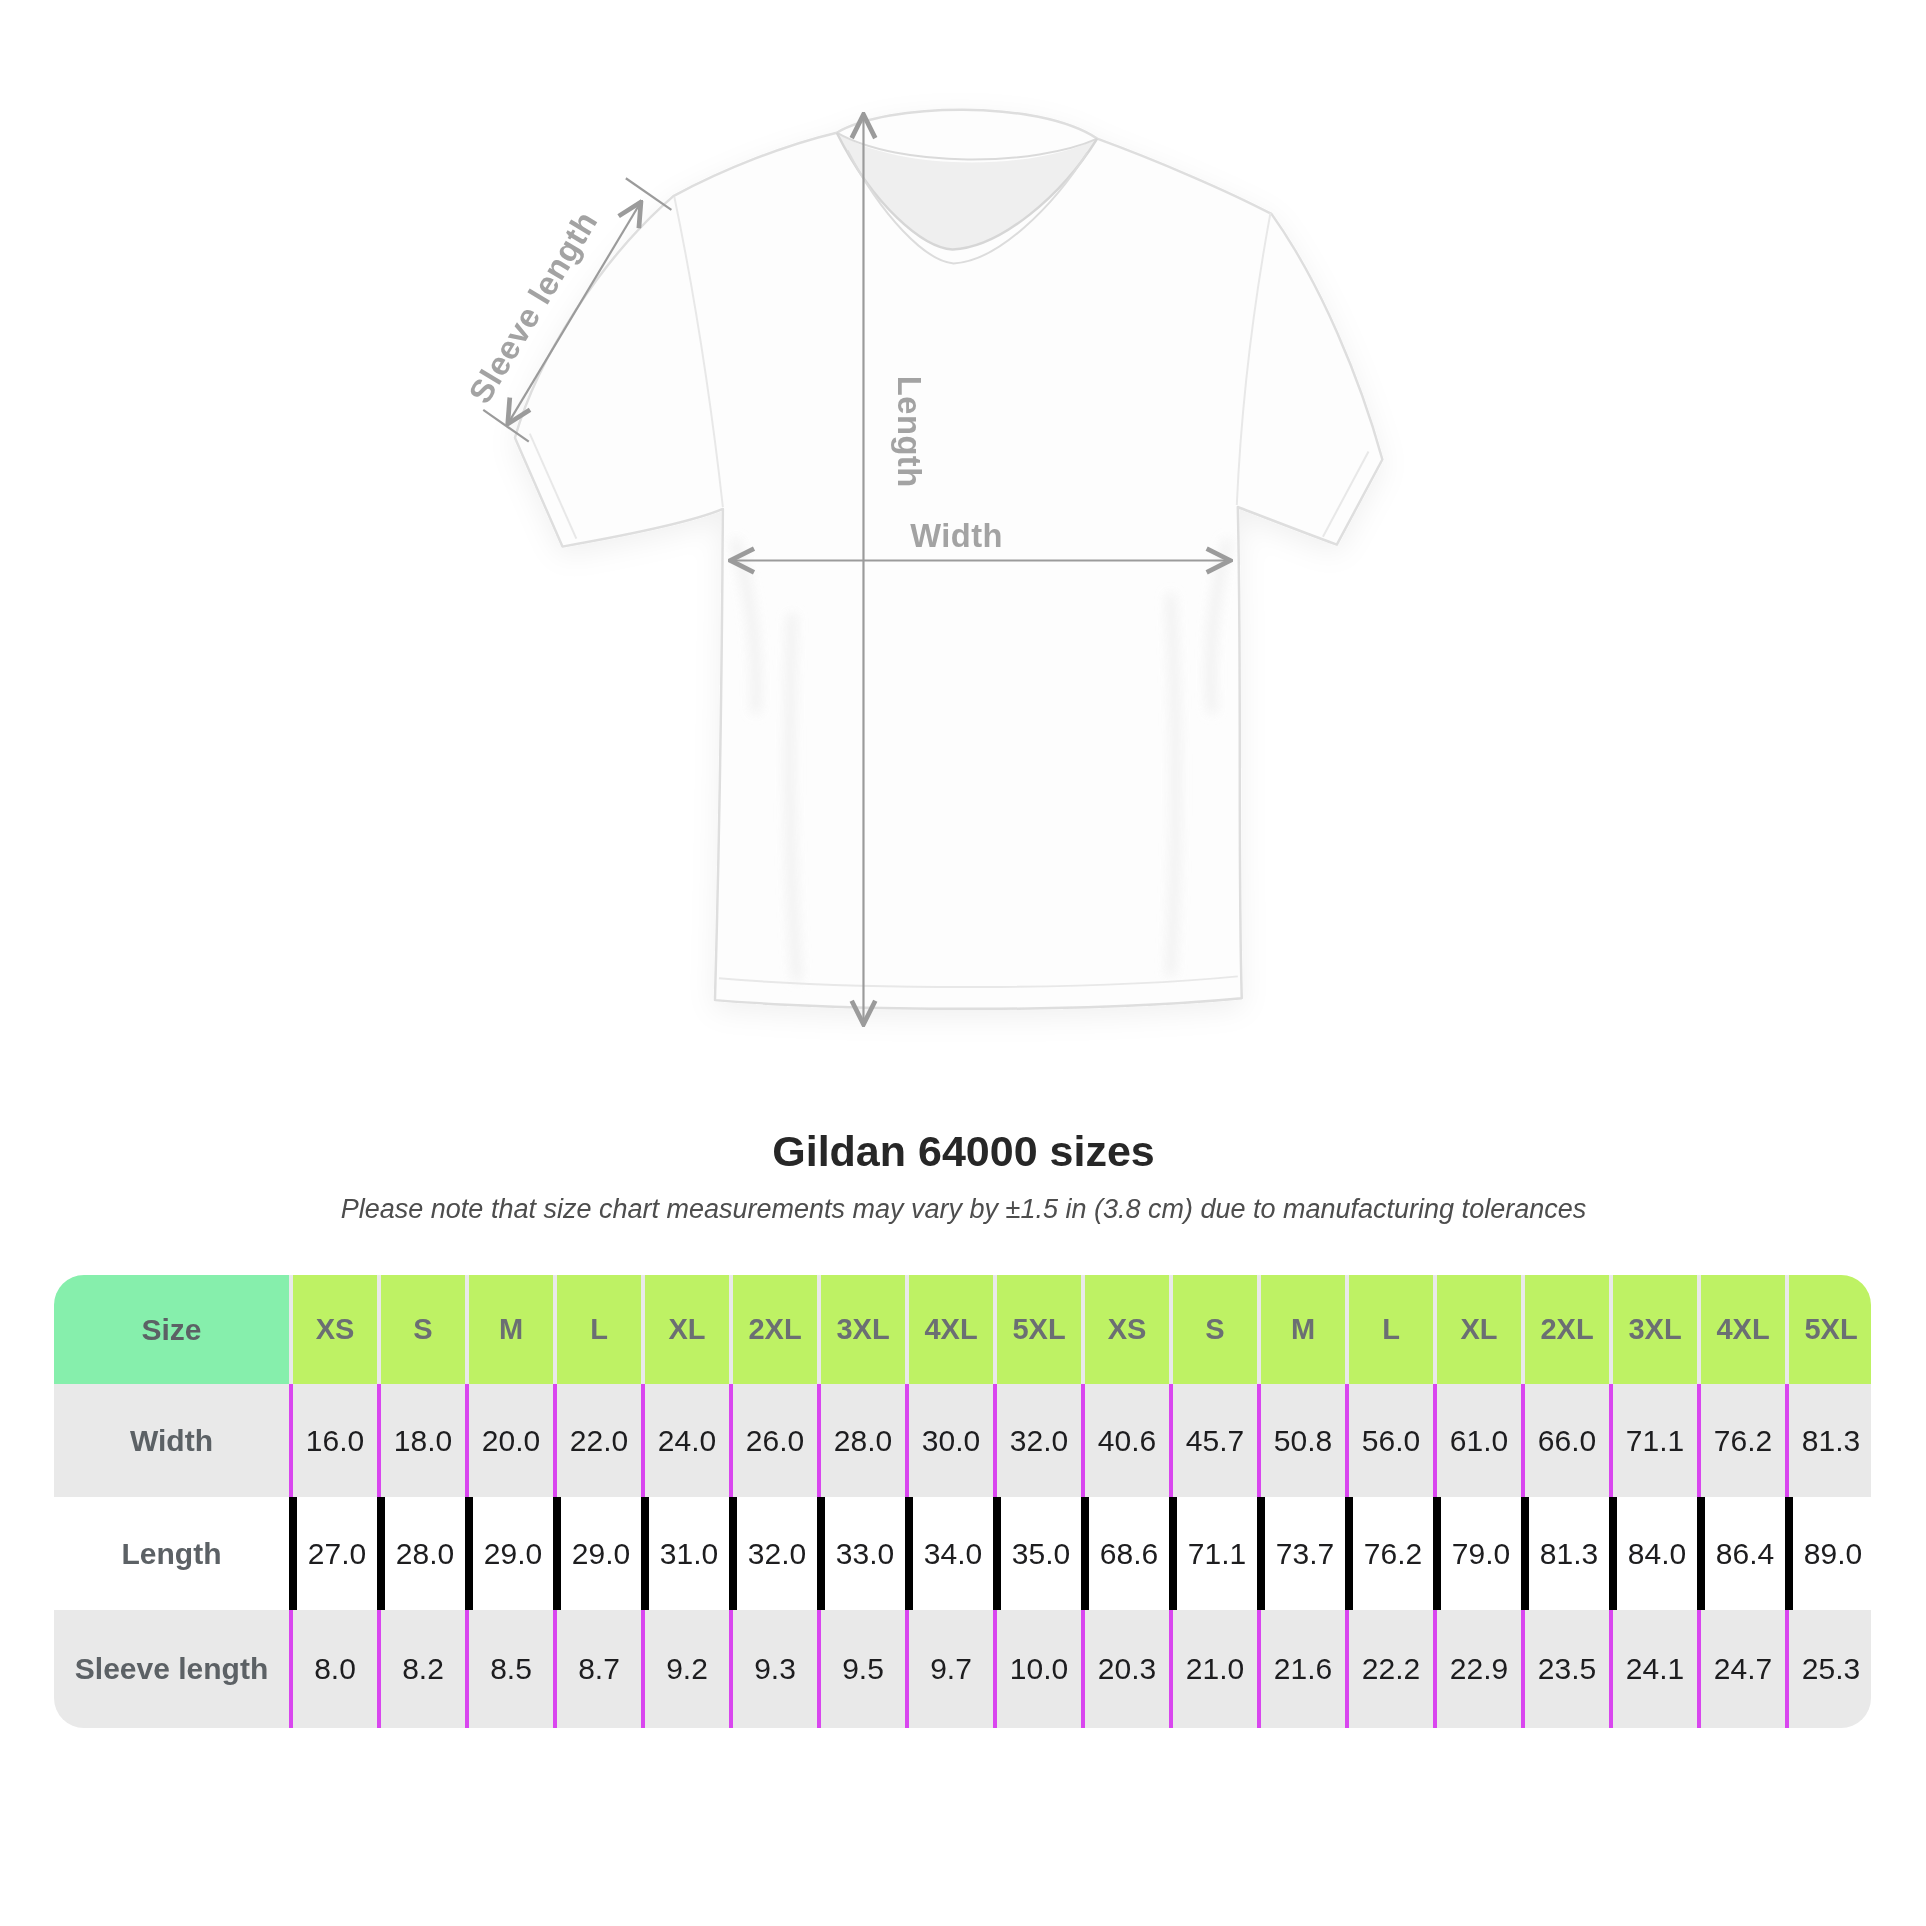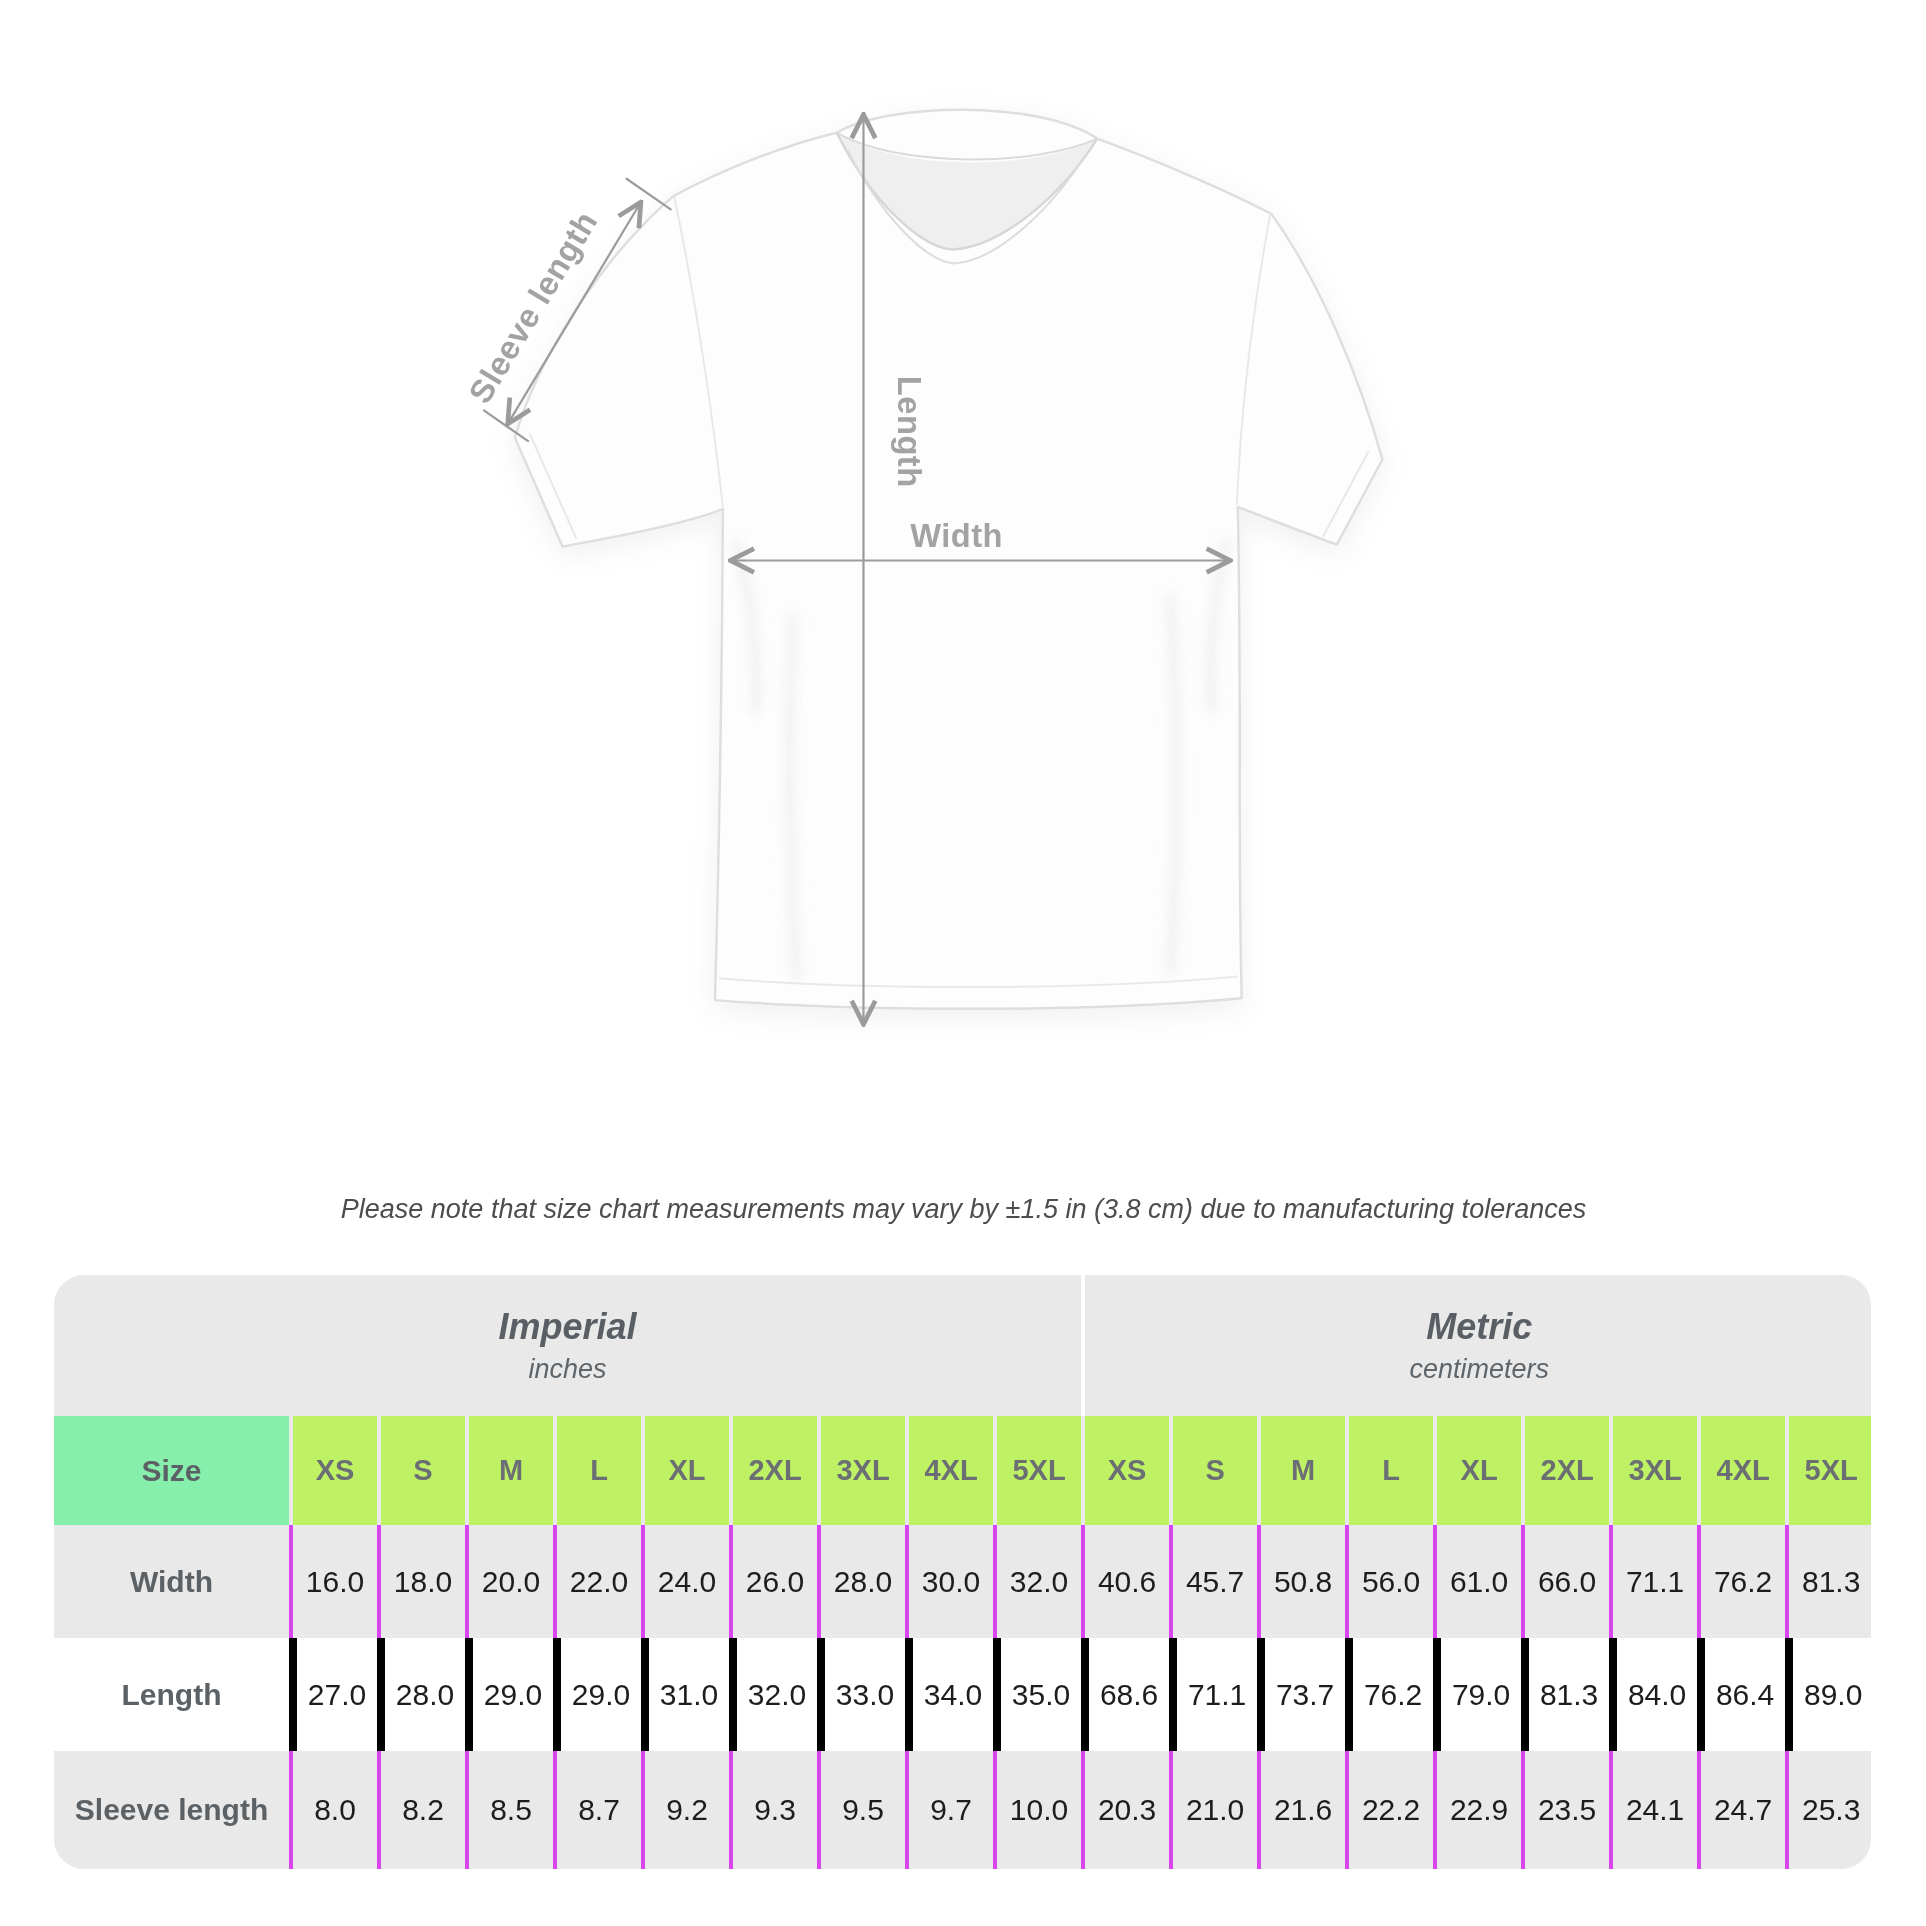--- a/index.html
+++ b/index.html
@@ -123,40 +123,31 @@
       <line x1="872" y1="118" x2="872" y2="1032" marker-start="url(#arw)" marker-end="url(#arw)"></line>
     </g>
     <text class="dim-label" text-anchor="middle" transform="translate(907 436) rotate(90)">Length</text>
 
     <g stroke="#9b9b9b" stroke-width="2.2" fill="none">
       <line x1="740" y1="566" x2="1240" y2="566" marker-start="url(#arw)" marker-end="url(#arw)"></line>
     </g>
     <text class="dim-label" text-anchor="middle" x="966" y="552">Width</text>
   </svg>
 
+  <h1 class="page-title">Gildan 64000 sizes</h1>
   <p class="page-subtitle">Please note that size chart measurements may vary by ±1.5 in (3.8 cm) due to manufacturing tolerances</p>
 
   <div class="table-wrap">
     <table class="size-table">
       <colgroup>
         <col style="width:235px">
         <col span="18" style="width:88px">
       </colgroup>
 
       <tbody>
-          <tr class="band">
-        <td colspan="10">
-          <div class="unit-title">Imperial</div>
-          <div class="unit-sub">inches</div>
-        </td>
-        <td colspan="9" class="metric-band">
-          <div class="unit-title">Metric</div>
-          <div class="unit-sub">centimeters</div>
-        </td>
-      </tr>
 
       <tr class="sizes">
         <th class="row-label">Size</th>
         <td class="c">XS</td>
         <td class="c">S</td>
         <td class="c">M</td>
         <td class="c">L</td>
         <td class="c">XL</td>
         <td class="c">2XL</td>
         <td class="c">3XL</td>

